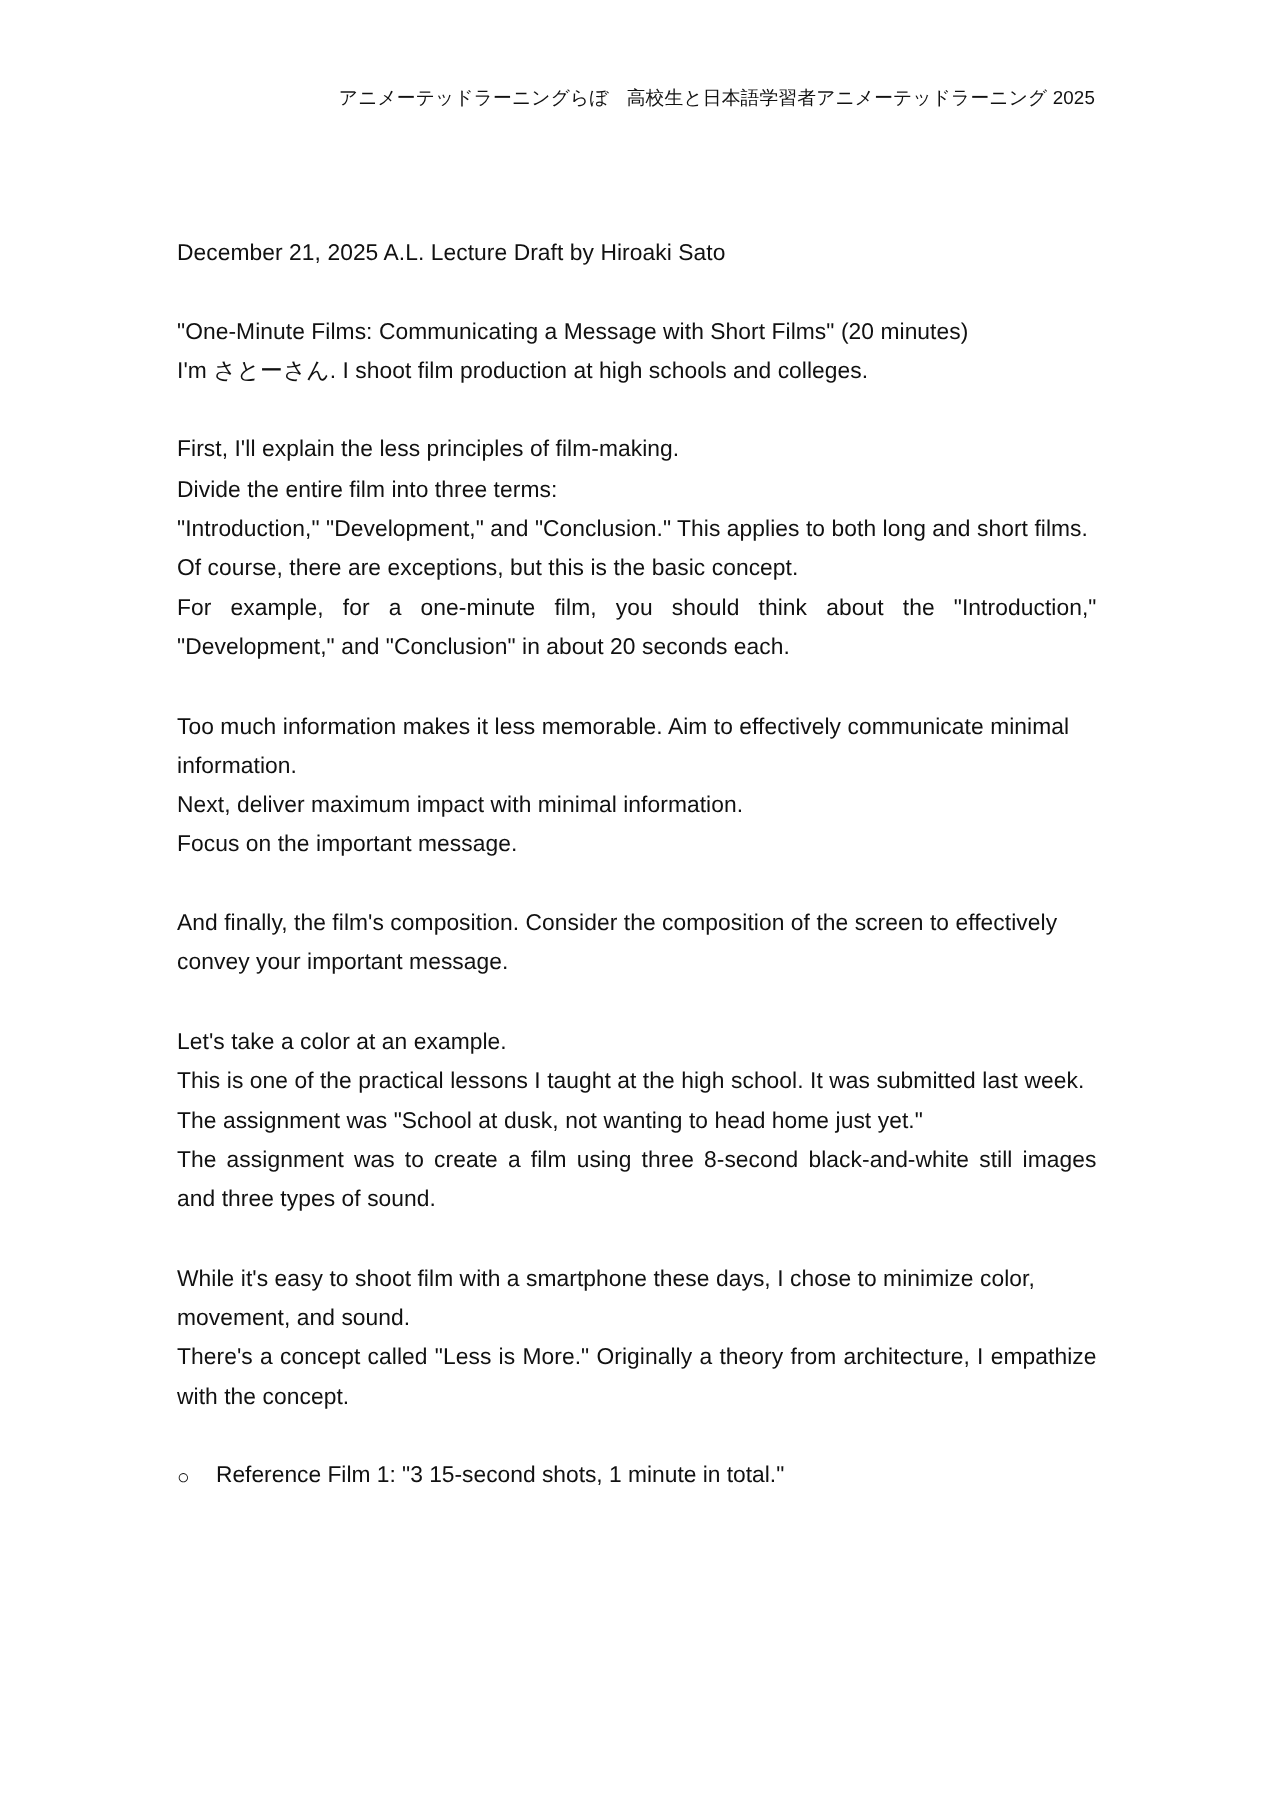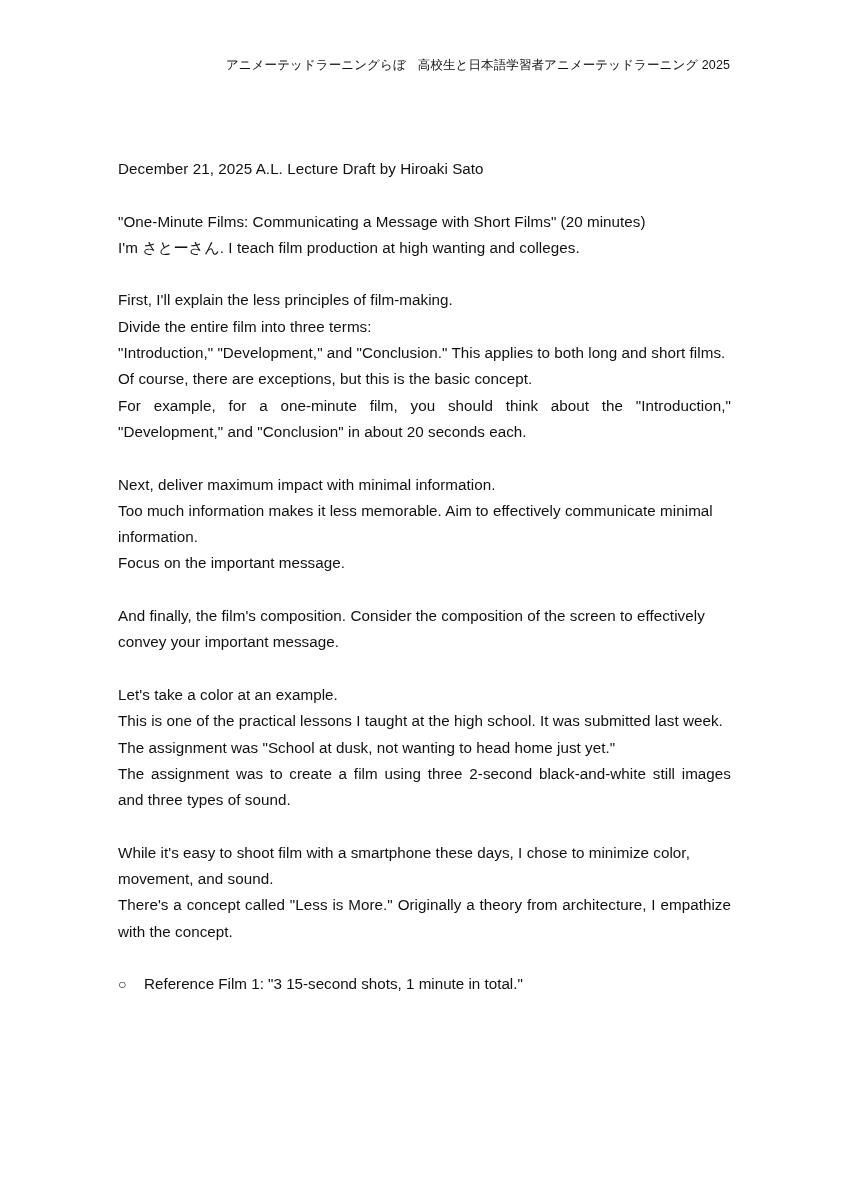--- a/index.html
+++ b/index.html
@@ -115,49 +115,49 @@
   <div class="doc-body">
 
     <p class="para">
       <span class="line">December 21, 2025 A.L. Lecture Draft by Hiroaki Sato</span>
     </p>
 
     <div class="block-gap"></div>
 
     <p class="para">
       <span class="line">"One-Minute Films: Communicating a Message with Short Films" (20 minutes)</span>
-      <span class="line">I'm さとーさん. I teach film production at high wanting and colleges.</span>
+      <span class="line">I'm さとーさん. I shoot film production at high schools and colleges.</span>
     </p>
 
     <div class="block-gap"></div>
 
     <p class="para">
       <span class="line">First, I'll explain the less principles of film-making.</span>
       <span class="line">Divide the entire film into three terms:</span>
     </p>
     <p class="para justify">"Introduction," "Development," and "Conclusion." This applies to both long and short films.</p>
     <p class="para">Of course, there are exceptions, but this is the basic concept.</p>
     <p class="para justify">For example, for a one-minute film, you should think about the "Introduction," "Development," and "Conclusion" in about 20 seconds each.</p>
 
     <div class="block-gap"></div>
 
+    <p class="para">Too much information makes it less memorable. Aim to effectively communicate minimal information.</p>
     <p class="para">Next, deliver maximum impact with minimal information.</p>
-    <p class="para">Too much information makes it less memorable. Aim to effectively communicate minimal information.</p>
     <p class="para">Focus on the important message.</p>
 
     <div class="block-gap"></div>
 
     <p class="para">And finally, the film's composition. Consider the composition of the screen to effectively convey your important message.</p>
 
     <div class="block-gap"></div>
 
     <p class="para">Let's take a color at an example.</p>
     <p class="para justify">This is one of the practical lessons I taught at the high school. It was submitted last week.</p>
     <p class="para">The assignment was "School at dusk, not wanting to head home just yet."</p>
-    <p class="para justify">The assignment was to create a film using three 2-second black-and-white still images and three types of sound.</p>
+    <p class="para justify">The assignment was to create a film using three 8-second black-and-white still images and three types of sound.</p>
 
     <div class="block-gap"></div>
 
     <p class="para">While it's easy to shoot film with a smartphone these days, I chose to minimize color, movement, and sound.</p>
     <p class="para justify">There's a concept called "Less is More." Originally a theory from architecture, I empathize with the concept.</p>
 
     <div class="block-gap"></div>
 
     <div class="bullet-line">
       <span class="bullet-mark">○</span>

